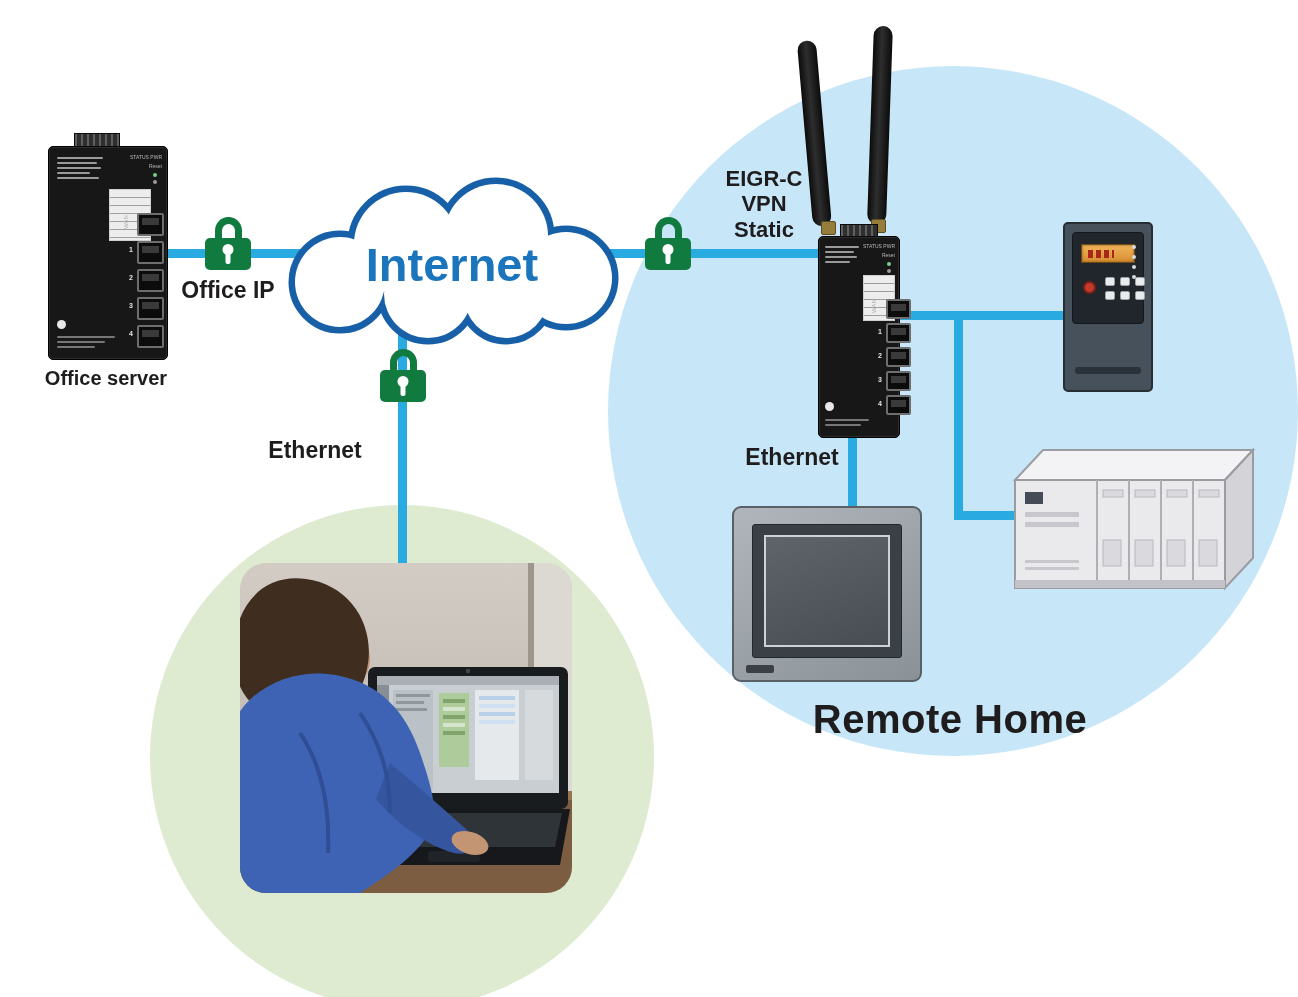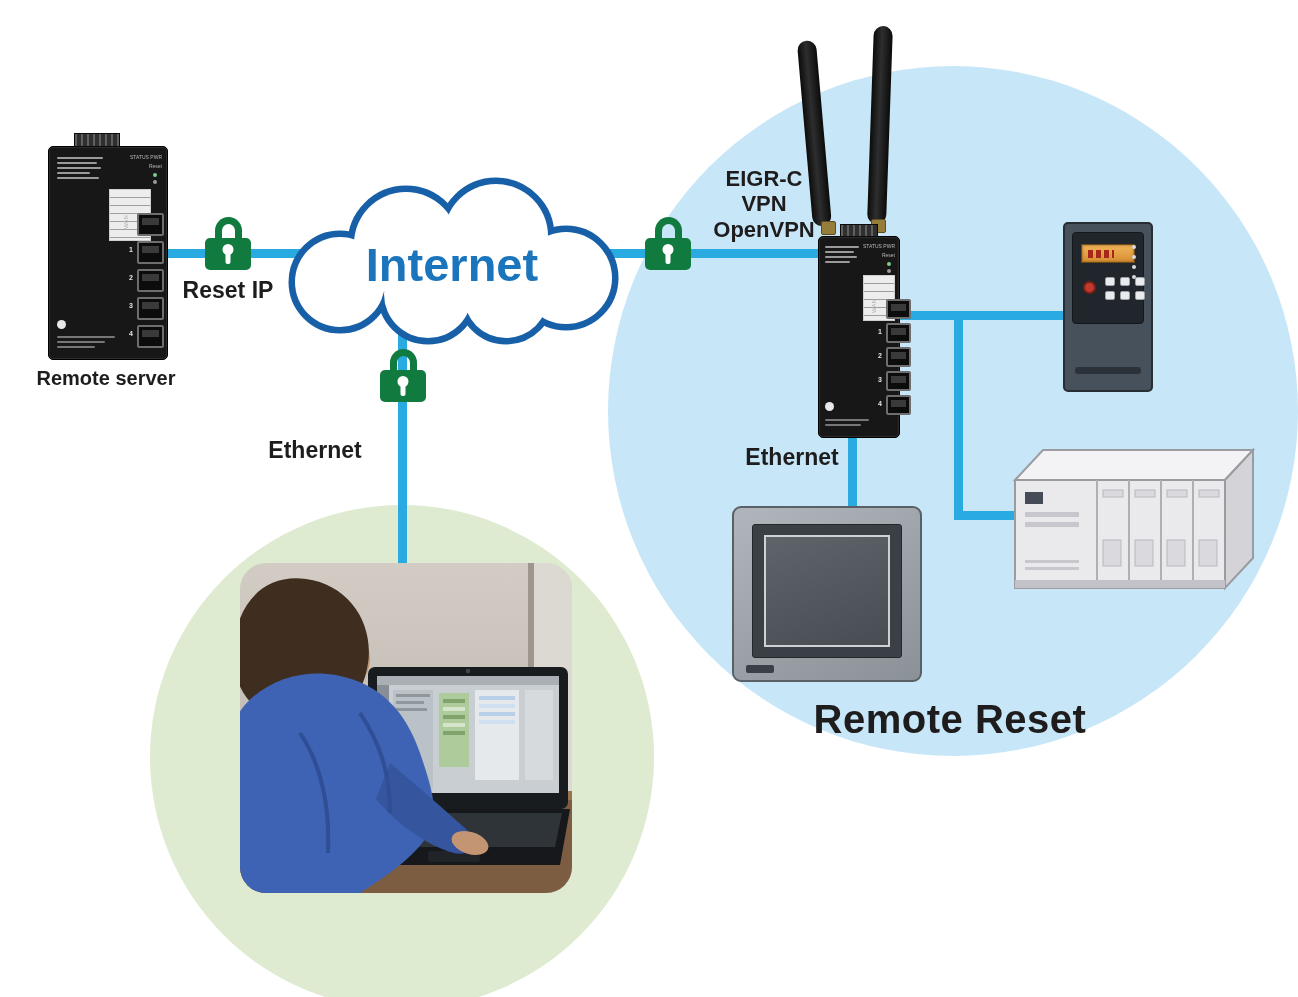--- a/index.html
+++ b/index.html
@@ -137,21 +137,21 @@
     </div>
   </div>
   <div class="lock" style="left:380px; top:349px;">
     <div class="lock-shackle"></div>
     <div class="lock-body">
       <div class="lock-hole"></div>
       <div class="lock-stem"></div>
     </div>
   </div>
 
-  <div class="lbl lbl-mid" style="left:150px; top:277px; width:156px;">Reset IP</div>
+  <div class="lbl lbl-mid" style="left:150px; top:277px; width:156px;">Office IP</div>
   <div class="lbl lbl-mid" style="left:240px; top:437px; width:150px;">Ethernet</div>
   <div class="lbl lbl-mid" style="left:714px; top:444px; width:156px;">Ethernet</div>
 
   <div class="router router-v" style="left:48px; top:146px;">
     <div class="r-connector" style="top:-13px; left:26px; width:46px; height:14px;"></div>
     <div class="r-body">
       <div class="r-bars" style="left:8px; top:10px;">
         <span style="width:46px"></span>
         <span style="width:40px"></span>
         <span style="width:44px"></span>
@@ -183,27 +183,27 @@
       <div class="r-bars dim" style="left:8px; bottom:8px;">
         <span style="width:58px"></span>
         <span style="width:48px"></span>
         <span style="width:38px"></span>
       </div>
       <div class="r-logo" style="left:8px; bottom:30px;"></div>
     </div>
   </div>
 
   <div class="lbl" style="left:16px; top:366px; width:180px;">
-    <span class="lbl-dev2">Remote server</span>
+    <span class="lbl-dev2">Office server</span>
   </div>
 
   <div class="lbl lbl-c" style="left:700px; top:166px; width:128px;">
     <span>EIGR-C</span>
     <span>VPN</span>
-    <span>OpenVPN</span>
+    <span>Static</span>
   </div>
 
   <div class="antenna" style="left:813px; top:40px; height:186px; transform:rotate(-5deg);"></div>
   <div class="antenna" style="left:867px; top:26px; height:198px; transform:rotate(2deg);"></div>
   <div class="ant-nut" style="left:821px; top:221px;"></div>
   <div class="ant-nut" style="left:871px; top:219px;"></div>
 
   <div class="router router-c" style="left:818px; top:236px;">
     <div class="r-connector" style="top:-12px; left:22px; width:38px; height:13px;"></div>
     <div class="r-body">
@@ -346,15 +346,15 @@
         <path d="M 126,110 C 138,66 112,22 66,16 C 22,10 -8,44 -6,96 C -4,140 26,160 66,156 C 100,152 120,136 126,110 Z" fill="#3F2E1F"></path>
         <path d="M -10,330 L -10,168 C 4,126 52,104 96,112 C 142,121 166,150 180,190 C 192,225 200,252 188,272 C 174,294 148,312 120,330 Z" fill="#3E63B4"></path>
         <path d="M 150,200 C 176,222 206,248 226,266 C 240,279 234,294 214,290 C 186,283 154,258 136,236 Z" fill="#35569E"></path>
         <ellipse cx="230" cy="280" rx="19" ry="11" fill="#C49572" transform="rotate(18 230 280)"></ellipse>
         <path d="M 60,170 C 80,200 90,240 88,290" stroke="#2F4E95" stroke-width="4" fill="none"></path>
         <path d="M 120,150 C 140,180 150,210 150,250" stroke="#2F4E95" stroke-width="4" fill="none"></path>
       </g>
     </svg>
   </div>
 
-  <div class="lbl lbl-big" style="left:780px; top:697px; width:340px;">Remote Reset</div>
+  <div class="lbl lbl-big" style="left:780px; top:697px; width:340px;">Remote Home</div>
 
 </div>
 
 </body></html>

